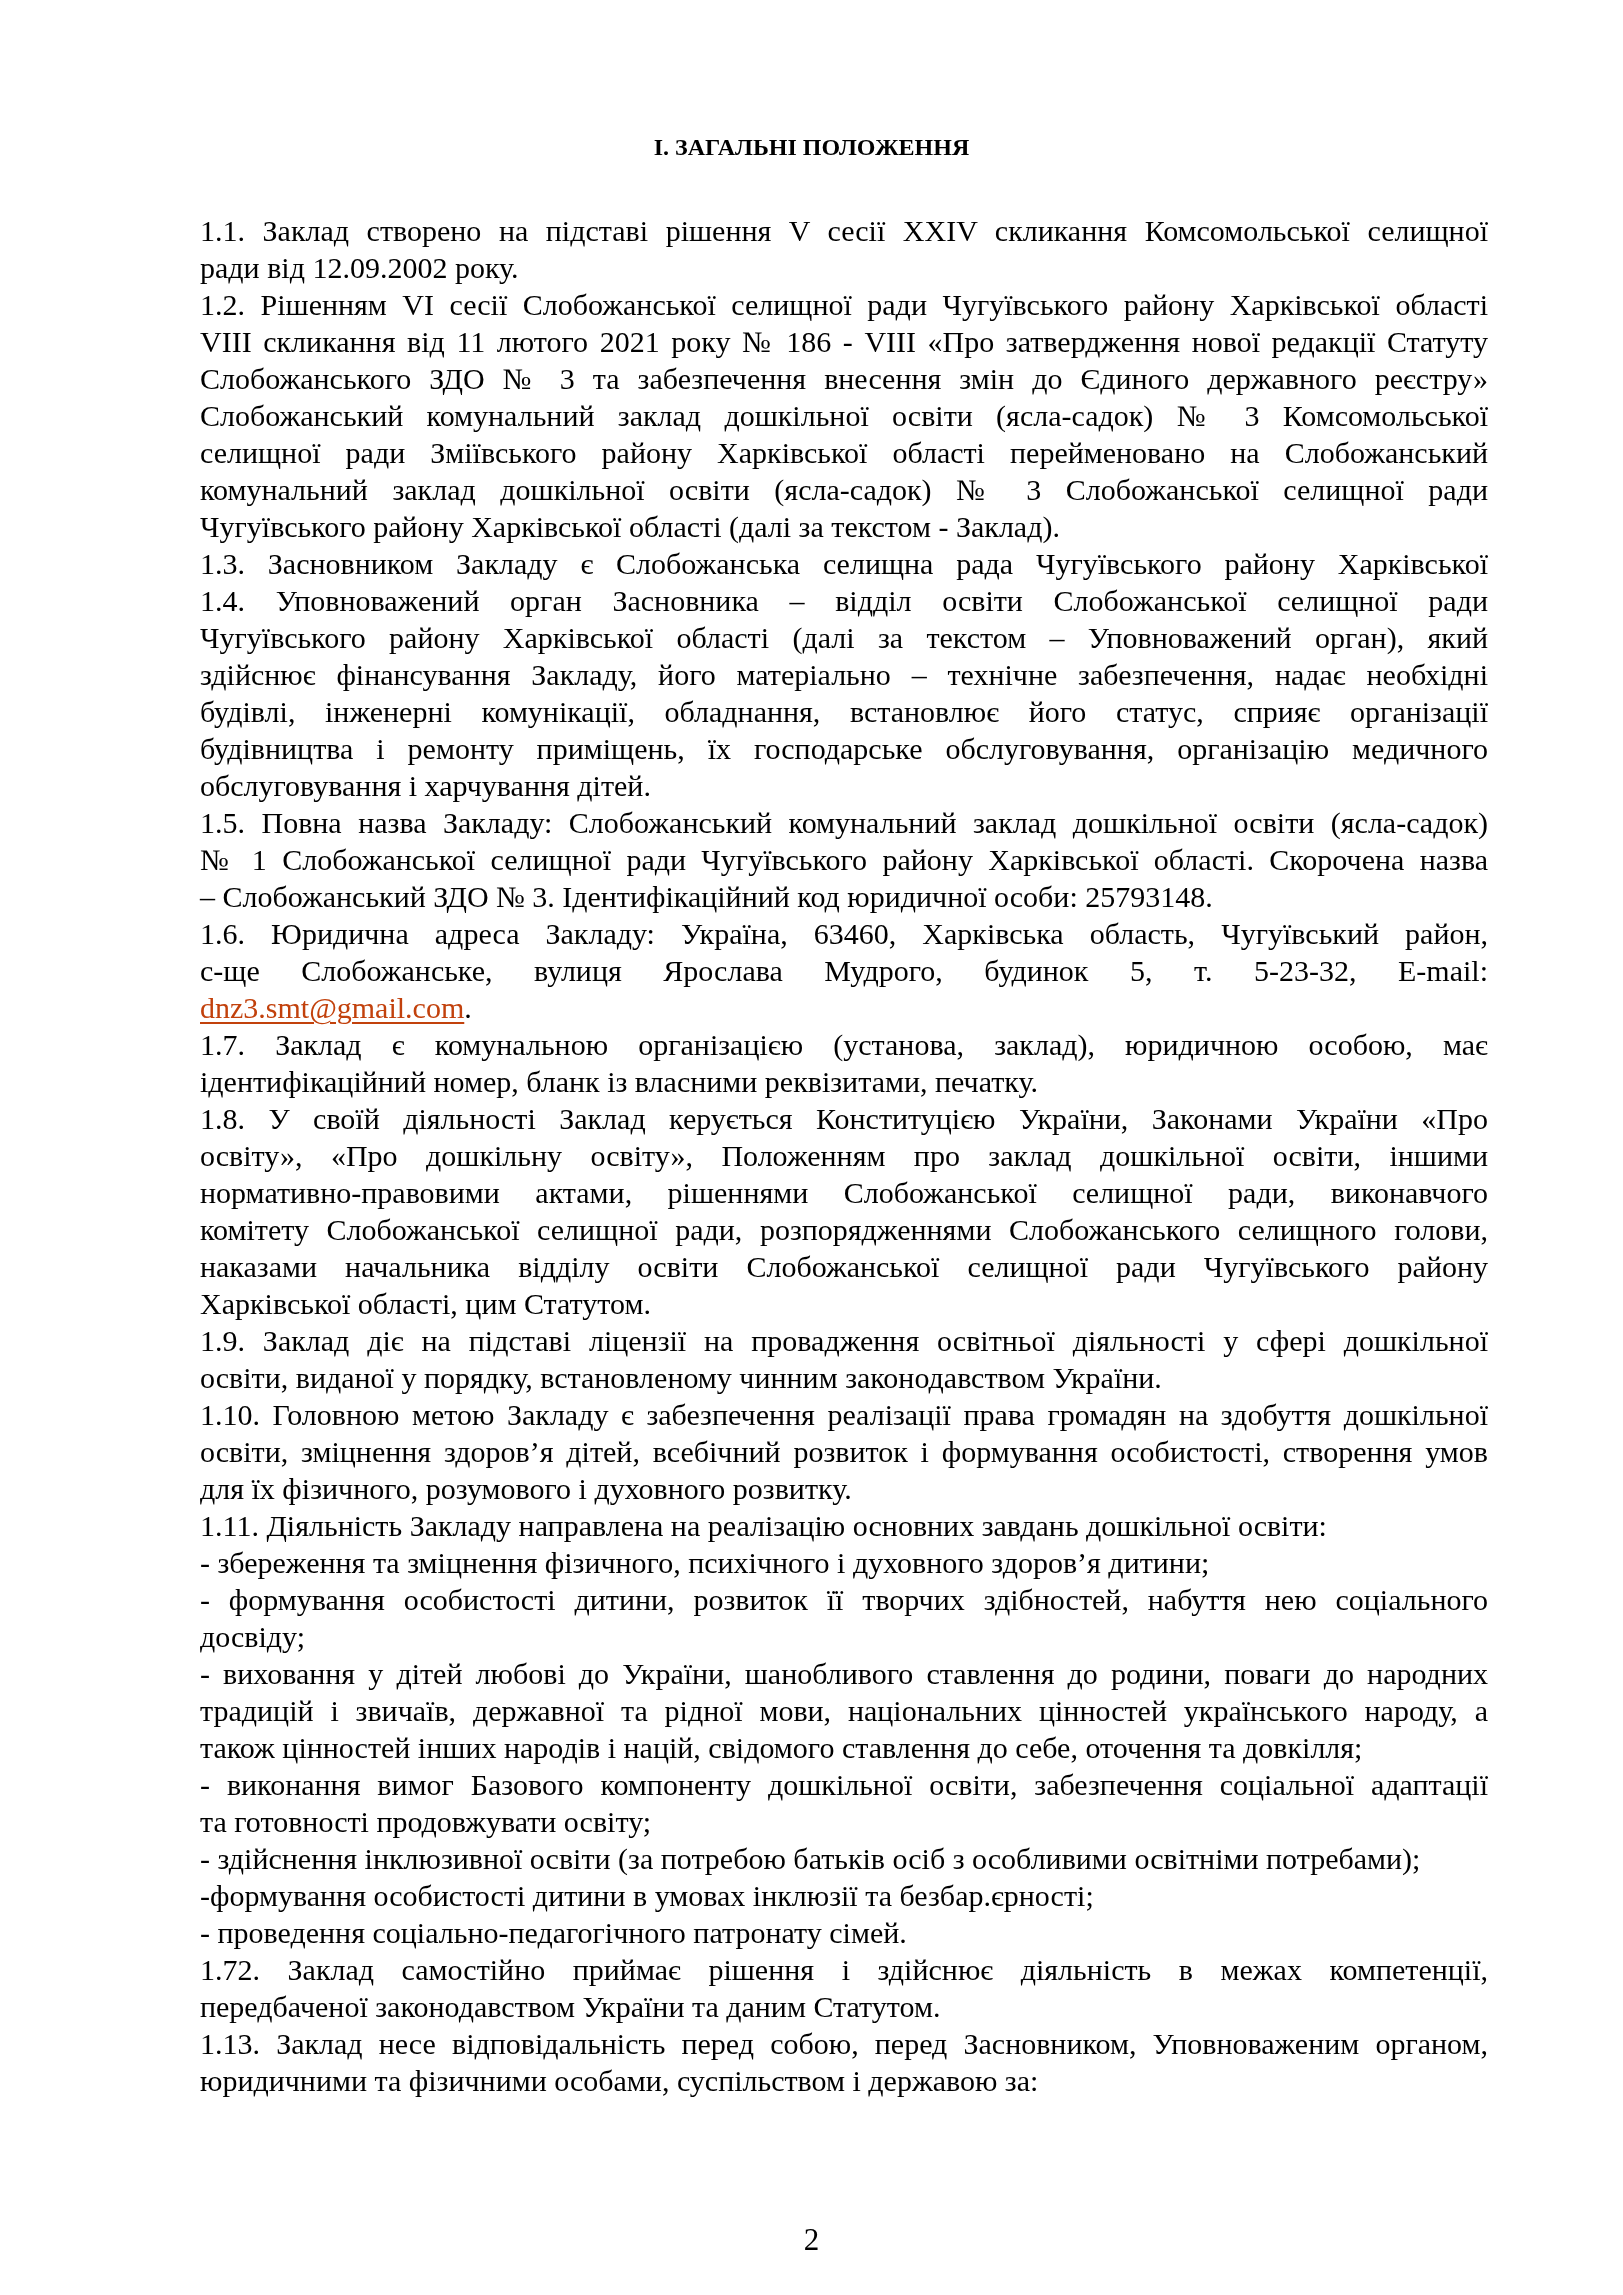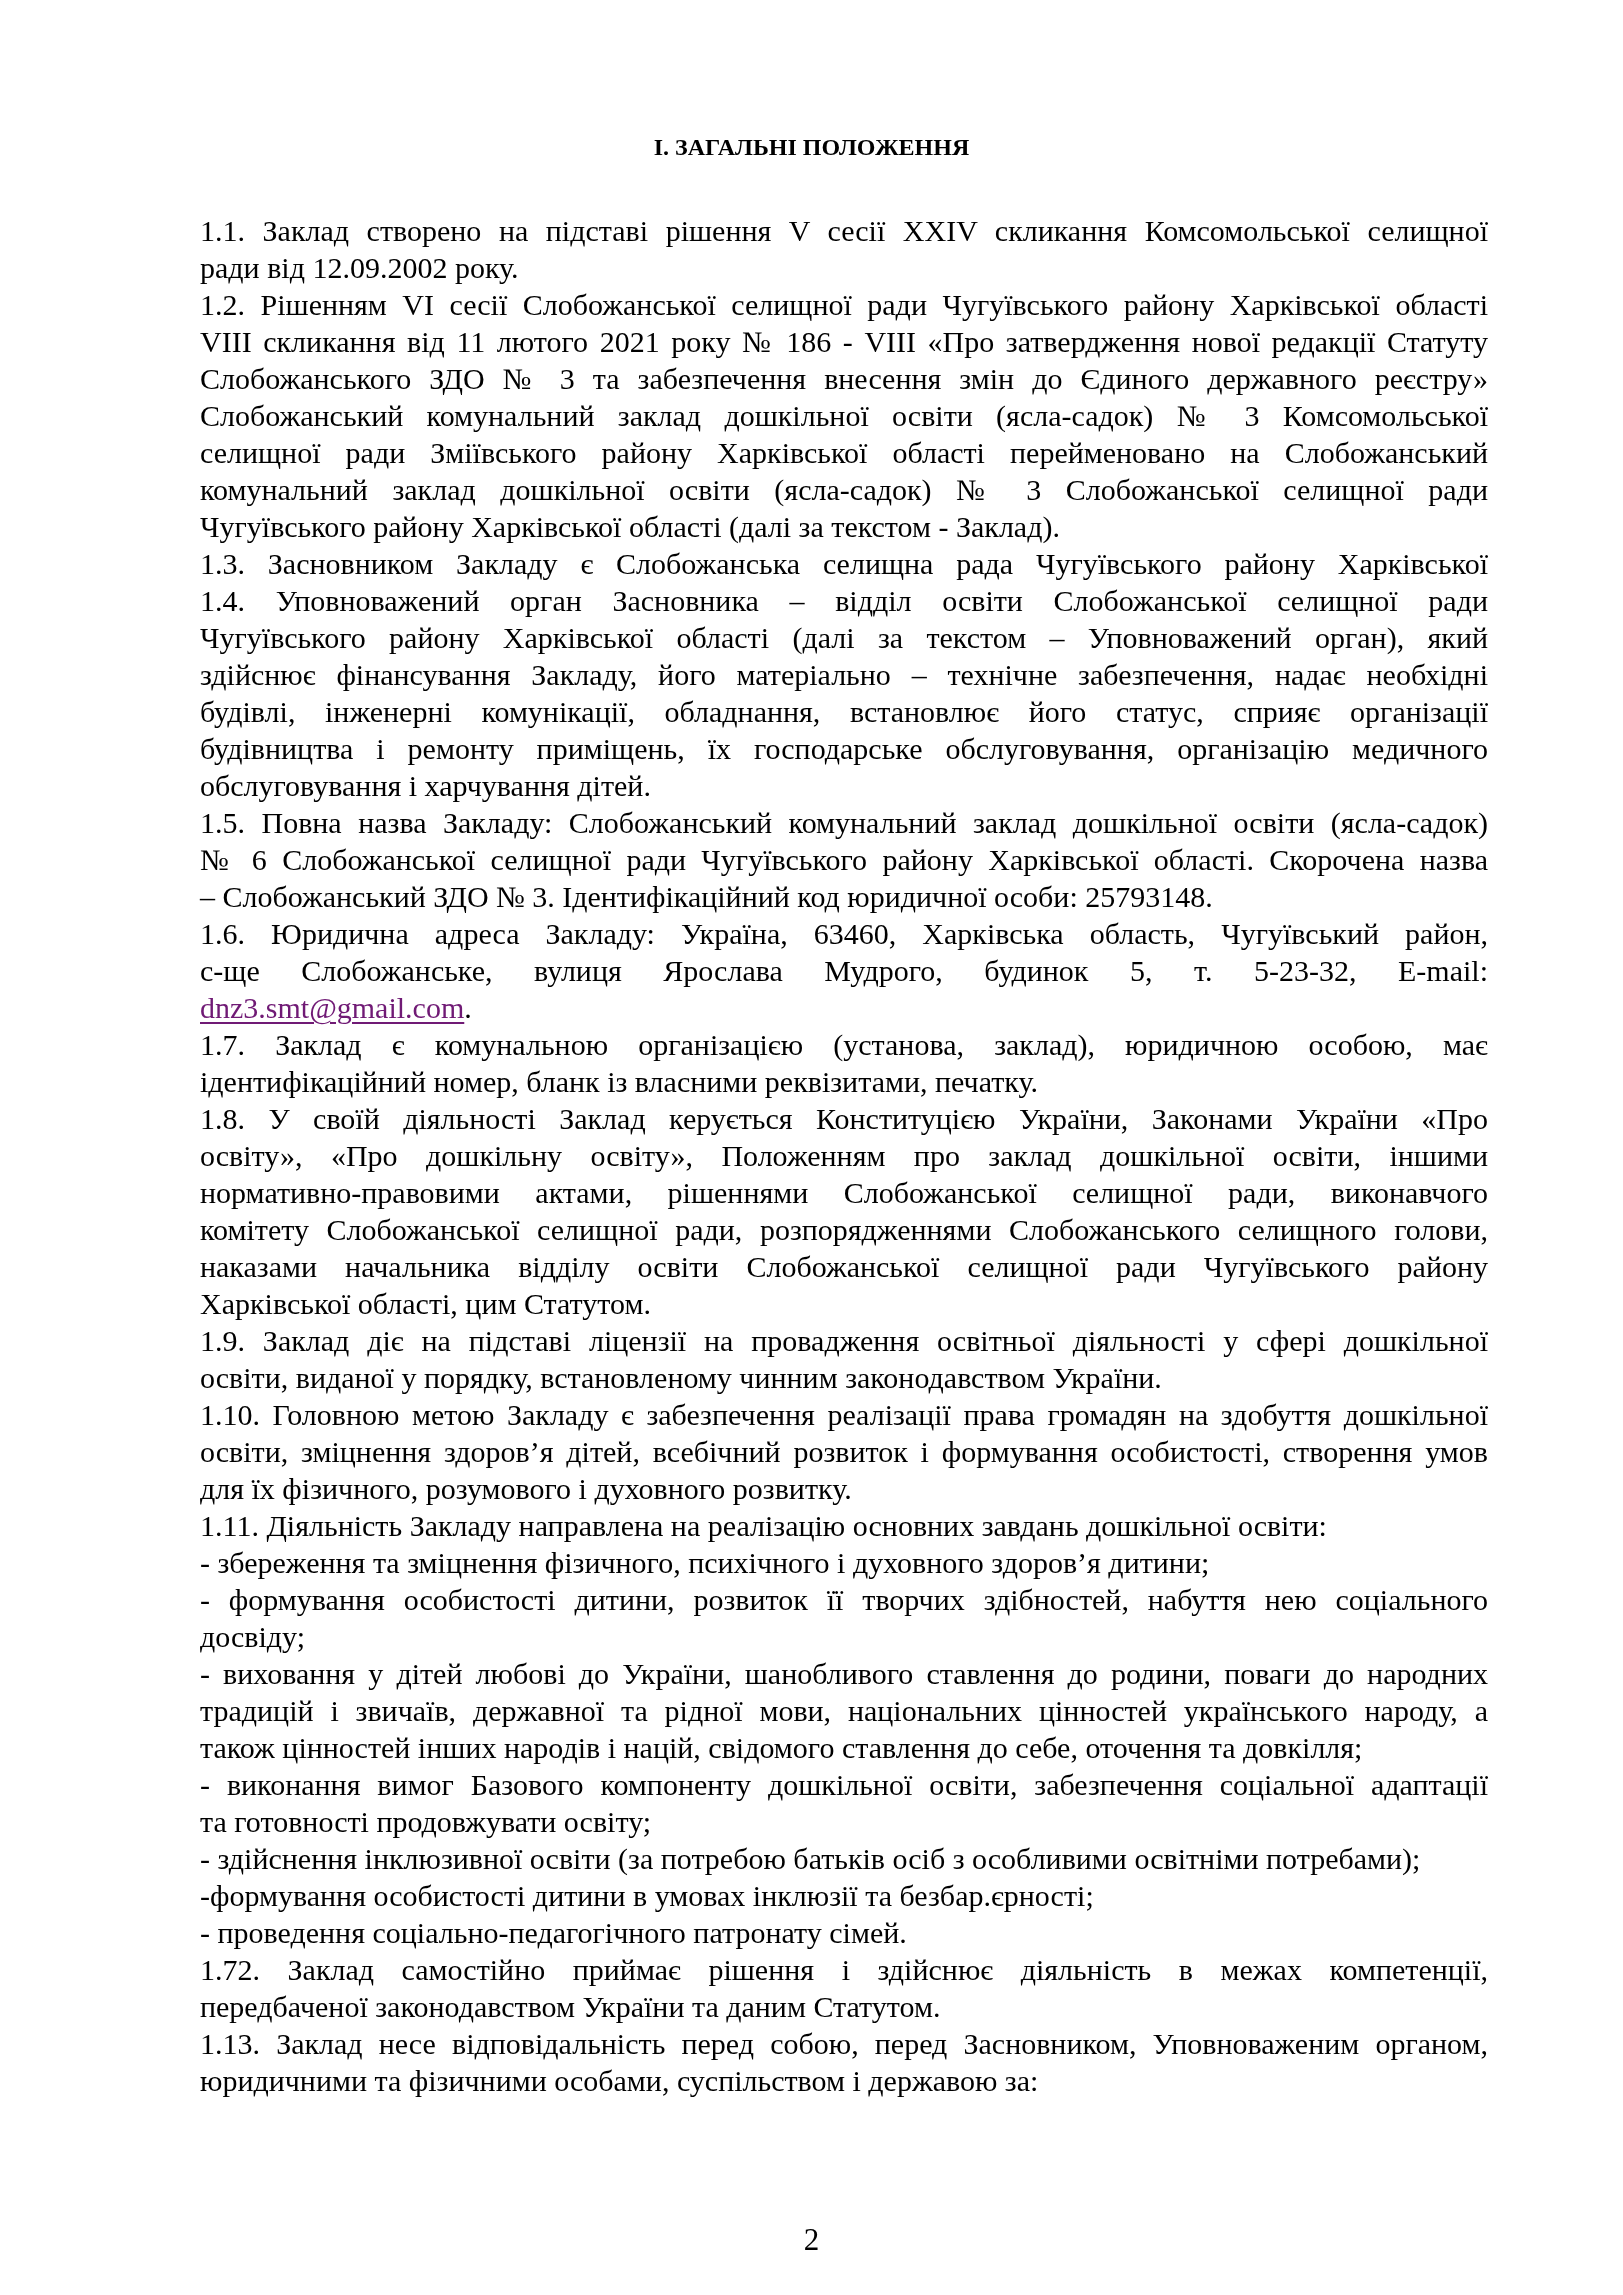--- a/index.html
+++ b/index.html
@@ -63,28 +63,28 @@
       <span class="line">1.4. Уповноважений орган Засновника – відділ освіти Слобожанської селищної ради</span>
       <span class="line">Чугуївського району Харківської області (далі за текстом – Уповноважений орган), який</span>
       <span class="line">здійснює фінансування Закладу, його матеріально – технічне забезпечення, надає необхідні</span>
       <span class="line">будівлі, інженерні комунікації, обладнання, встановлює його статус,  сприяє організації</span>
       <span class="line">будівництва і ремонту приміщень, їх  господарське обслуговування,  організацію медичного</span>
       <span class="line last">обслуговування і харчування дітей.</span>
     </div>
 
     <div>
       <span class="line">1.5. Повна назва Закладу: Слобожанський комунальний заклад дошкільної освіти (ясла-садок)</span>
-      <span class="line">№ 6 Слобожанської селищної ради Чугуївського району Харківської області. Скорочена назва</span>
+      <span class="line">№ 1 Слобожанської селищної ради Чугуївського району Харківської області. Скорочена назва</span>
       <span class="line last">– Слобожанський ЗДО № 3. Ідентифікаційний код юридичної особи: 25793148.</span>
     </div>
 
     <div>
       <span class="line">1.6. Юридична адреса Закладу: Україна, 63460, Харківська область, Чугуївський район,</span>
       <span class="line">с-ще Слобожанське, вулиця Ярослава Мудрого, будинок 5,   т. 5-23-32,   E-mail:</span>
-      <span class="line last"><a class="email" style="color: #701a75;">dnz3.smt@gmail.com</a><span>.</span></span>
+      <span class="line last"><a class="email" style="color: #c2410c;">dnz3.smt@gmail.com</a><span>.</span></span>
     </div>
 
     <div>
       <span class="line">1.7. Заклад є комунальною організацією (установа, заклад), юридичною особою, має</span>
       <span class="line last">ідентифікаційний номер, бланк із власними реквізитами, печатку.</span>
     </div>
 
     <div>
       <span class="line">1.8. У своїй діяльності Заклад керується Конституцією  України, Законами України «Про</span>
       <span class="line">освіту», «Про дошкільну освіту», Положенням про заклад дошкільної освіти, іншими</span>

